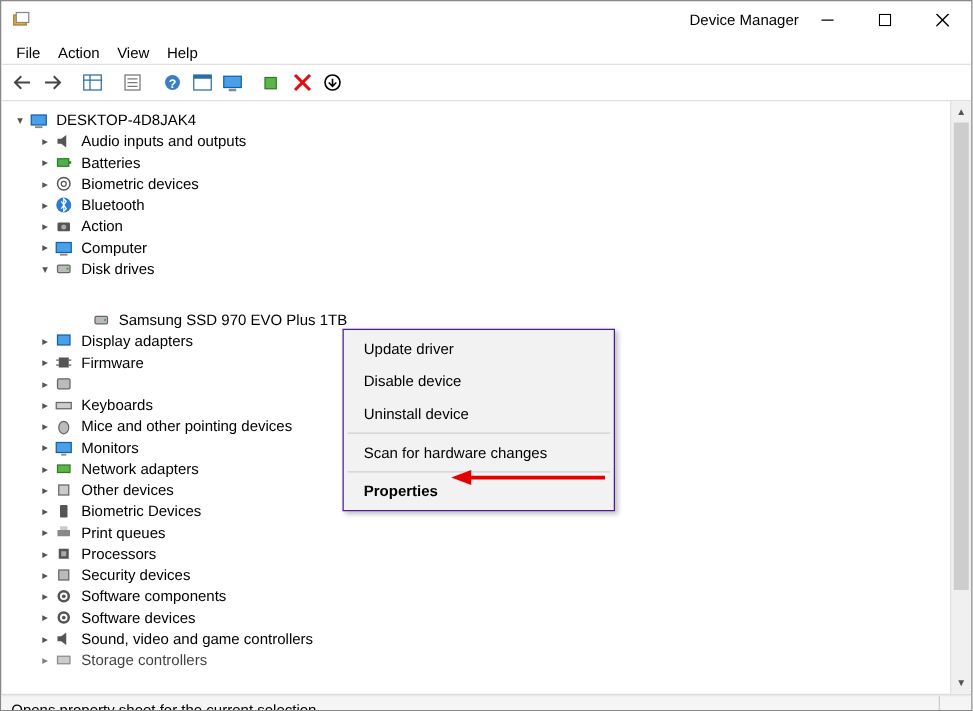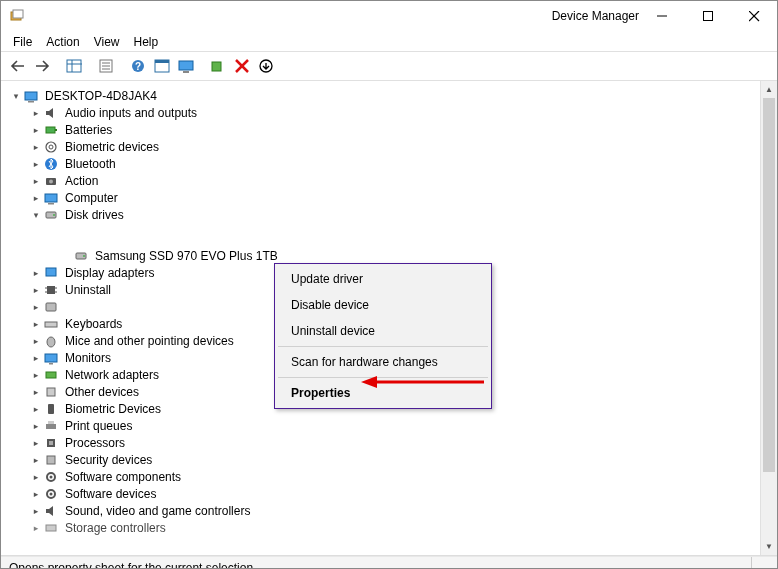--- a/index.html
+++ b/index.html
@@ -374,21 +374,21 @@
       <span class="chev">▸</span>
       <span class="ico">
           <svg width="14" height="14">
             <rect x="3" y="3" width="8" height="8" fill="#555"></rect>
             <line x1="3" y1="5" x2="1" y2="5" stroke="#555"></line>
             <line x1="3" y1="9" x2="1" y2="9" stroke="#555"></line>
             <line x1="11" y1="5" x2="13" y2="5" stroke="#555"></line>
             <line x1="11" y1="9" x2="13" y2="9" stroke="#555"></line>
           </svg>
         </span>
-      <span class="lbl">Uninstall</span>
+      <span class="lbl">Firmware</span>
     </div>
 
     <div class="node ind1">
       <span class="chev">▸</span>
       <span class="ico">
           <svg width="14" height="14">
             <rect x="2" y="3" width="10" height="8" rx="1" fill="#bbb" stroke="#666"></rect>
           </svg>
         </span>
     </div>

